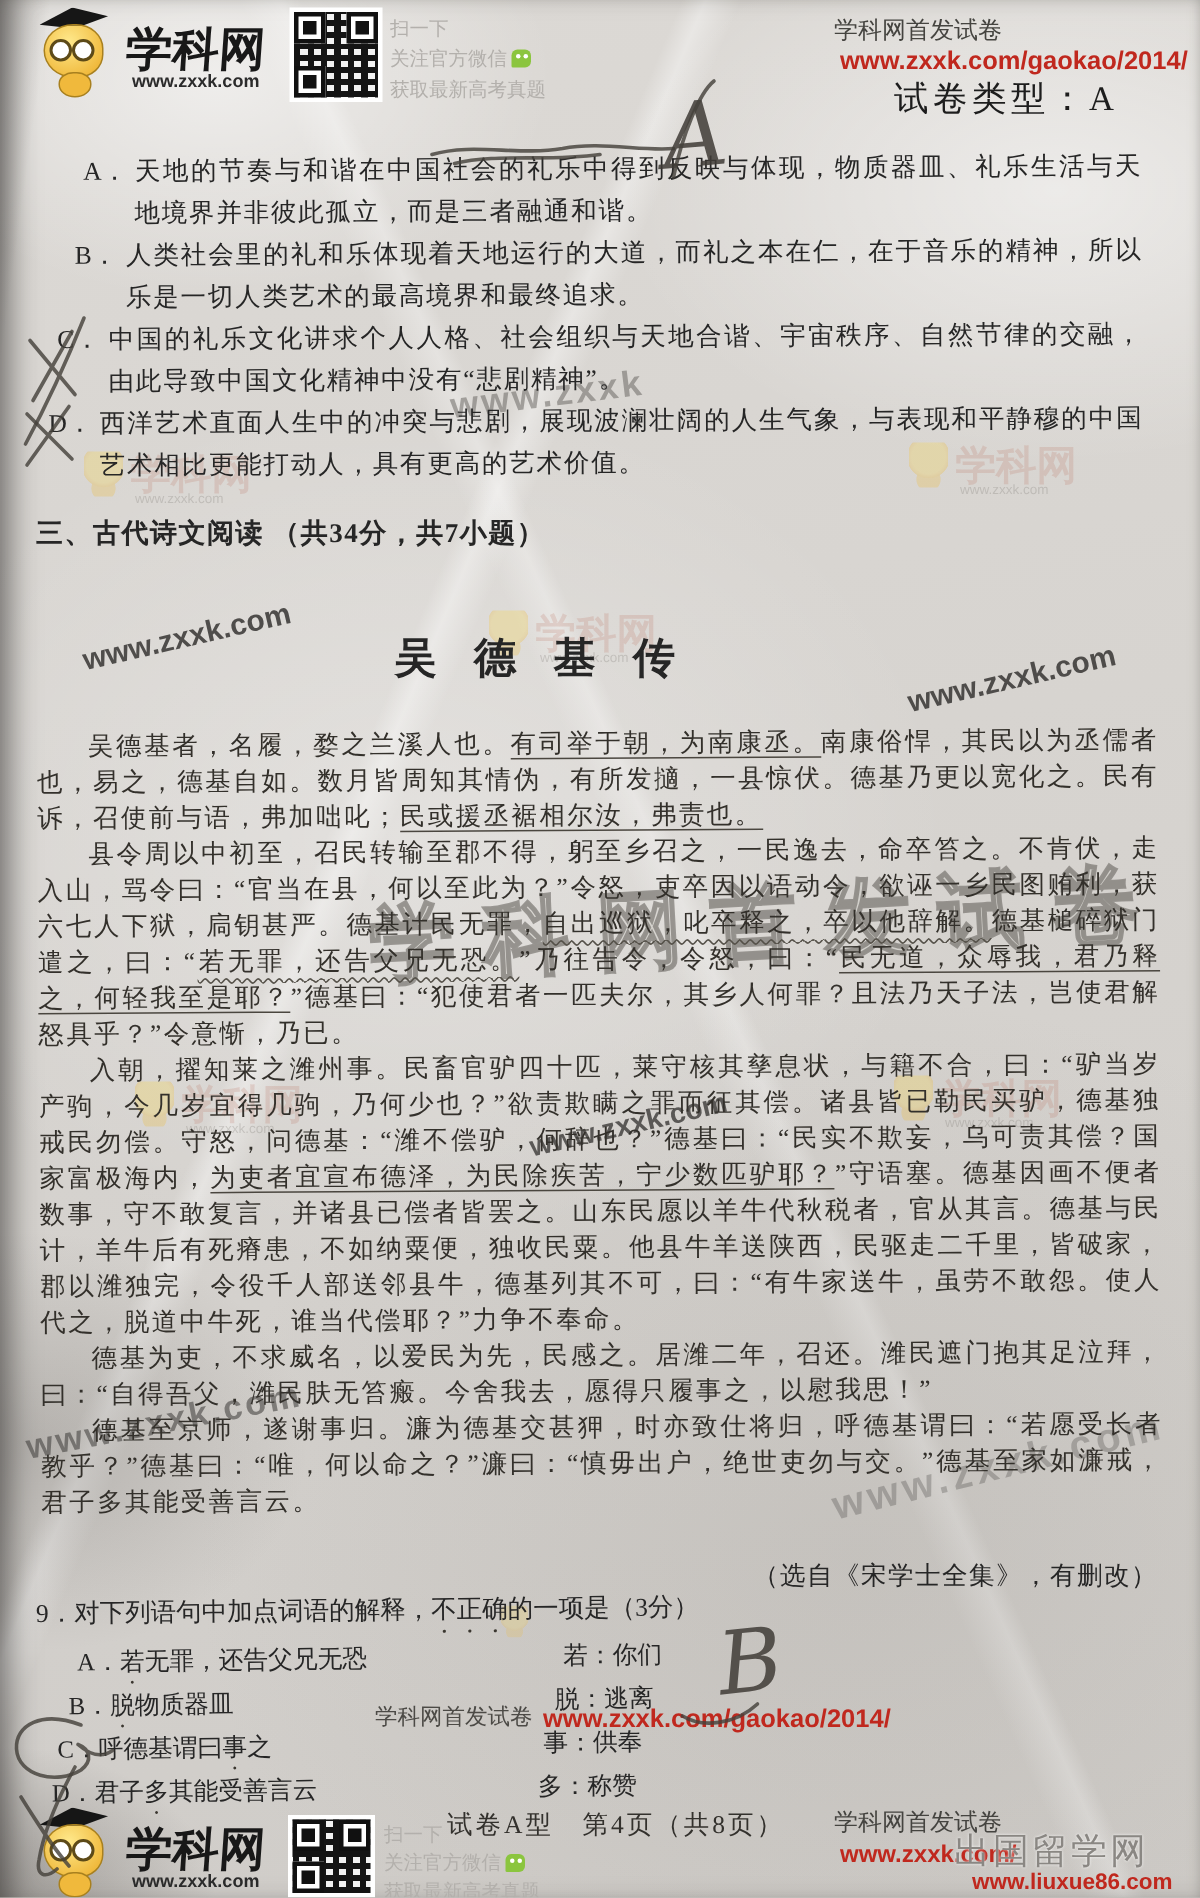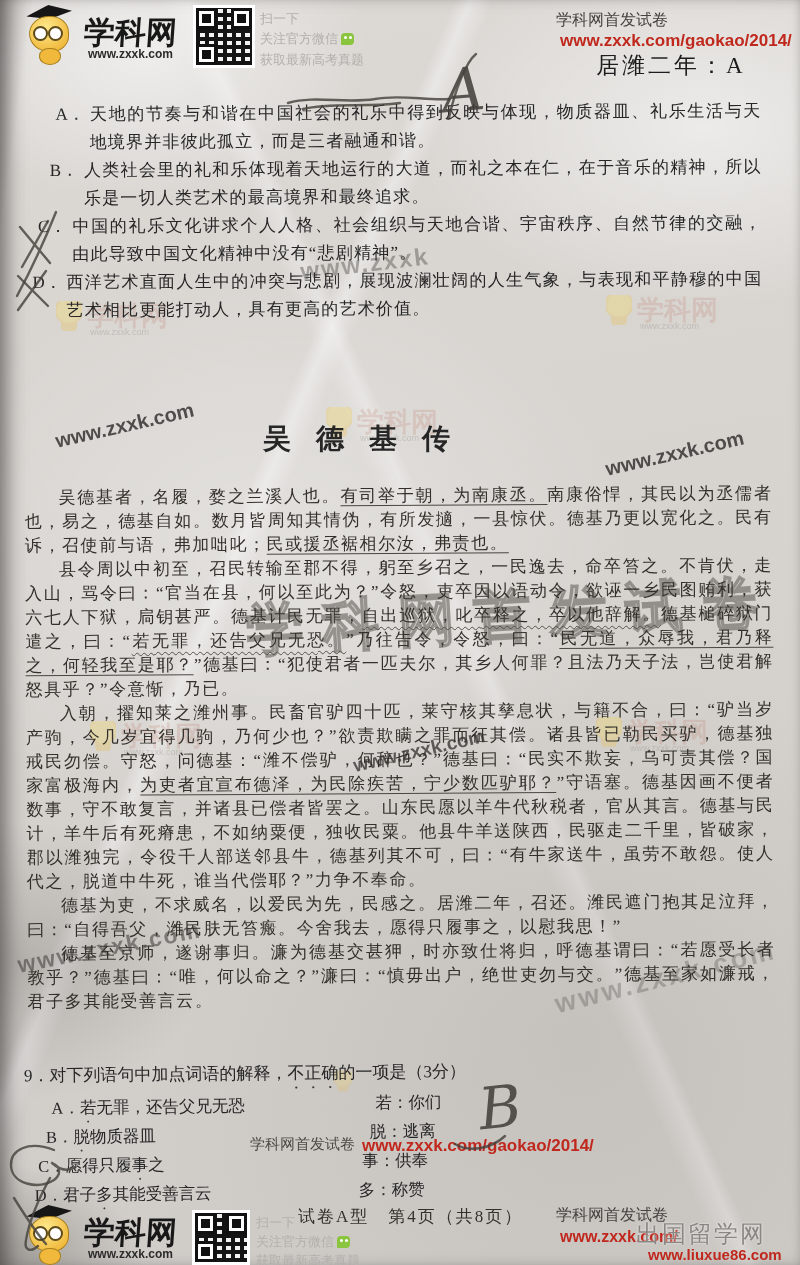--- a/index.html
+++ b/index.html
@@ -82,21 +82,21 @@
   .passage{left:26px;top:484px;width:748px;font-size:17px;line-height:24px;letter-spacing:1.6px;
       text-align:justify;transform:rotate(-.35deg);color:#33302b;}
   .passage p{margin:0;text-indent:2em;}
   .u-line{border-bottom:1.5px solid #4a463f;}
   .u-wavy{text-decoration:underline wavy #555149 1px;text-underline-offset:5px;}
   .p-source{left:0;top:1039px;width:772px;text-align:right;font-size:17px;letter-spacing:1px;}
   
   .q9-stem{left:24px;top:1062px;font-size:17px;white-space:nowrap;transform:rotate(-.6deg);}
   .q9-opts{left:38px;top:1089px;width:700px;font-size:16.5px;transform:rotate(-.8deg);}
   .q9-row{position:relative;height:29px;line-height:29px;white-space:nowrap;}
-  .q9-row .gloss{position:absolute;left:324px;top:0;font-family:Liberation Mono, monospace;}
+  .q9-row .gloss{position:absolute;left:324px;top:0;}
   .r-a{margin-left:14px;} .r-b{margin-left:8px;} .r-c{margin-left:0px;} .r-d{margin-left:-4px;}
   .dots{-webkit-text-emphasis:dot #3a362f;-webkit-text-emphasis-position:under right;
         text-emphasis:dot #3a362f;text-emphasis-position:under right;}
   .mid-wm-pub{left:250px;top:1135px;font-family:"Liberation Sans",sans-serif;font-size:15px;color:#4c4a46;}
   .mid-wm-url{left:362px;top:1136px;font-family:"Liberation Sans",sans-serif;font-weight:bold;font-size:17px;color:#c0281e;}
   
   .ft-page{left:298px;top:1205px;font-size:17px;letter-spacing:2px;color:#33312d;white-space:nowrap;}
   .ft-pub{left:556px;top:1205px;font-family:"Liberation Sans",sans-serif;font-size:16px;color:#454440;}
   .ft-puburl{left:560px;top:1228px;font-family:"Liberation Sans",sans-serif;font-weight:bold;font-size:16px;color:#c0281e;}
   .ft-overlay{left:636px;top:1218px;font-family:"Liberation Sans",sans-serif;font-size:24px;font-weight:400;
@@ -165,62 +165,64 @@
       <div class="grid"></div>
         <i class="f f1"></i>
         <i class="f f2"></i>
         <i class="f f3"></i>
     </div>
     <div class="qr-cap" style="left:260px;top:10px;">扫一下</div>
     <div class="qr-cap" style="left:260px;top:30px;"><span>关注官方微信</span><span class="wx"></span></div>
     <div class="qr-cap" style="left:260px;top:51px;">获取最新高考真题</div>
     <div class="abs hdr-pub">学科网首发试卷</div>
     <div class="abs hdr-puburl">www.zxxk.com/gaokao/2014/</div>
-    <div class="abs hdr-type">居潍二年：A</div>
+    <div class="abs hdr-type">试卷类型：A</div>
   </div>
 
   <div class="abs q8-opts">
     <div class="opt opt-a">
       <span class="olabel">A．</span><span>天地的节奏与和谐在中国社会的礼乐中得到反映与体现，物质器皿、礼乐生活与天地境界并非彼此孤立，而是三者融通和谐。</span>
     </div>
     <div class="opt opt-b">
       <span class="olabel">B．</span><span>人类社会里的礼和乐体现着天地运行的大道，而礼之本在仁，在于音乐的精神，所以乐是一切人类艺术的最高境界和最终追求。</span>
     </div>
     <div class="opt opt-c">
       <span class="olabel">C．</span><span>中国的礼乐文化讲求个人人格、社会组织与天地合谐、宇宙秩序、自然节律的交融，由此导致中国文化精神中没有“悲剧精神”。</span>
     </div>
     <div class="opt opt-d">
       <span class="olabel">D．</span><span>西洋艺术直面人生中的冲突与悲剧，展现波澜壮阔的人生气象，与表现和平静穆的中国艺术相比更能打动人，具有更高的艺术价值。</span>
     </div>
   </div>
 
+  <div class="abs sec-head">三、古代诗文阅读 （共34分，共7小题）</div>
   <div class="abs p-title">吴 德 基 传</div>
 
   <div class="abs passage">
     <p><span>吴德基者，名履，婺之兰溪人也。</span><span class="u-line">有司举于朝，为南康丞。</span><span>南康俗悍，其民以为丞儒者也，易之，德基自如。数月皆周知其情伪，有所发擿，一县惊伏。德基乃更以宽化之。民有诉，召使前与语，弗加咄叱；</span><span class="u-line">民或援丞裾相尔汝，弗责也。</span></p>
     <p><span>县令周以中初至，召民转输至郡不得，躬至乡召之，一民逸去，命卒笞之。不肯伏，走入山，骂令曰：“官当在县，何以至此为？”令怒，吏卒因以语动令，欲诬一乡民图贿利，获六七人下狱，扃钥甚严。德基计民无罪，</span><span class="u-wavy">自出巡狱，叱卒释之，卒以他辞解。</span><span>德基槌碎狱门遣之，曰：“</span><span class="u-wavy">若无罪，还告父兄无恐。</span><span>”乃往告令，令怒，曰：“</span><span class="u-line">民无道，众辱我，君乃释之，何轻我至是耶？</span><span>”德基曰：“犯使君者一匹夫尔，其乡人何罪？且法乃天子法，岂使君解怒具乎？”令意惭，乃已。</span></p>
     <p><span>入朝，擢知莱之潍州事。民畜官驴四十匹，莱守核其孳息状，与籍不合，曰：“驴当岁产驹，今几岁宜得几驹，乃何少也？”欲责欺瞒之罪而征其偿。诸县皆已勒民买驴，德基独戒民勿偿。守怒，问德基：“潍不偿驴，何辞也？”德基曰：“民实不欺妄，乌可责其偿？国家富极海内，</span><span class="u-line">为吏者宜宣布德泽，为民除疾苦，宁少数匹驴耶？</span><span>”守语塞。德基因画不便者数事，守不敢复言，并诸县已偿者皆罢之。山东民愿以羊牛代秋税者，官从其言。德基与民计，羊牛后有死瘠患，不如纳粟便，独收民粟。他县牛羊送陕西，民驱走二千里，皆破家，郡以潍独完，令役千人部送邻县牛，德基列其不可，曰：“有牛家送牛，虽劳不敢怨。使人代之，脱道中牛死，谁当代偿耶？”力争不奉命。</span></p>
     <p><span>德基为吏，不求威名，以爱民为先，民感之。居潍二年，召还。潍民遮门抱其足泣拜，曰：“自得吾父，潍民肤无笞瘢。今舍我去，愿得只履事之，以慰我思！”</span></p>
     <p><span>德基至京师，遂谢事归。濂为德基交甚狎，时亦致仕将归，呼德基谓曰：“若愿受长者教乎？”德基曰：“唯，何以命之？”濂曰：“慎毋出户，绝世吏勿与交。”德基至家如濂戒，君子多其能受善言云。</span></p>
   </div>
+  <div class="abs p-source">（选自《宋学士全集》，有删改）</div>
 
   <div class="abs q9-stem">
     <span>9．对下列语句中加点词语的解释，</span><span class="dots">不正确</span><span>的一项是（3分）</span>
   </div>
   <div class="abs q9-opts">
     <div class="q9-row r-a">
       <span>A．</span><span></span><span class="dots">若</span><span>无罪，还告父兄无恐</span>
       <span class="gloss">若：你们</span>
     </div>
     <div class="q9-row r-b">
       <span>B．</span><span></span><span class="dots">脱</span><span>物质器皿</span>
       <span class="gloss">脱：逃离</span>
     </div>
     <div class="q9-row r-c">
-      <span>C．</span><span>愿得只履</span><span class="dots">事</span><span>之</span>
+      <span>C．</span><span>呼德基谓曰</span><span class="dots">事</span><span>之</span>
       <span class="gloss">事：供奉</span>
     </div>
     <div class="q9-row r-d">
       <span>D．</span><span>君子</span><span class="dots">多</span><span>其能受善言云</span>
       <span class="gloss">多：称赞</span>
     </div>
   </div>
   <div class="abs mid-wm-pub">学科网首发试卷</div>
   <div class="abs mid-wm-url">www.zxxk.com/gaokao/2014/</div>
 

